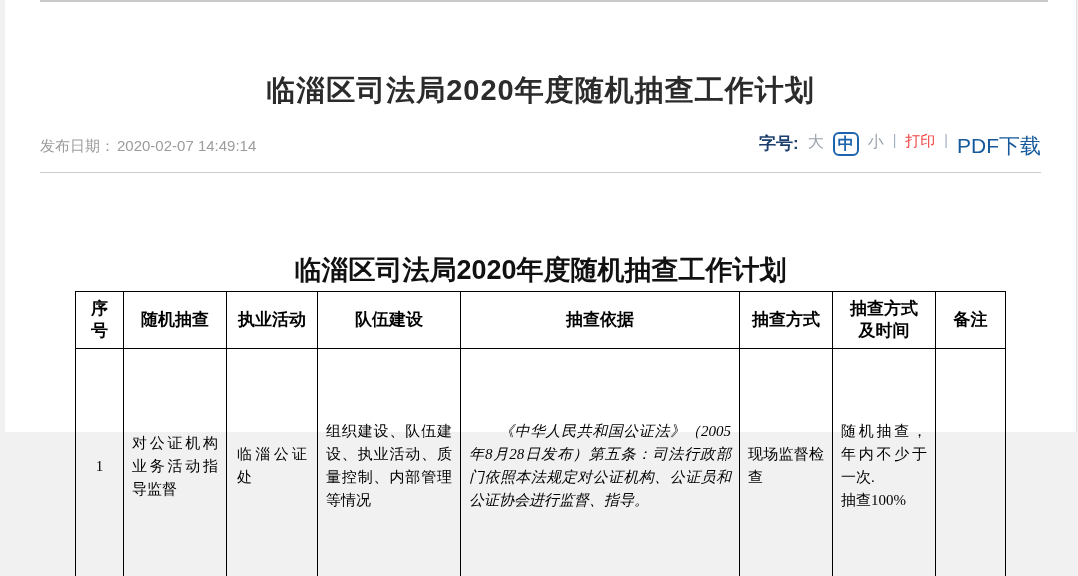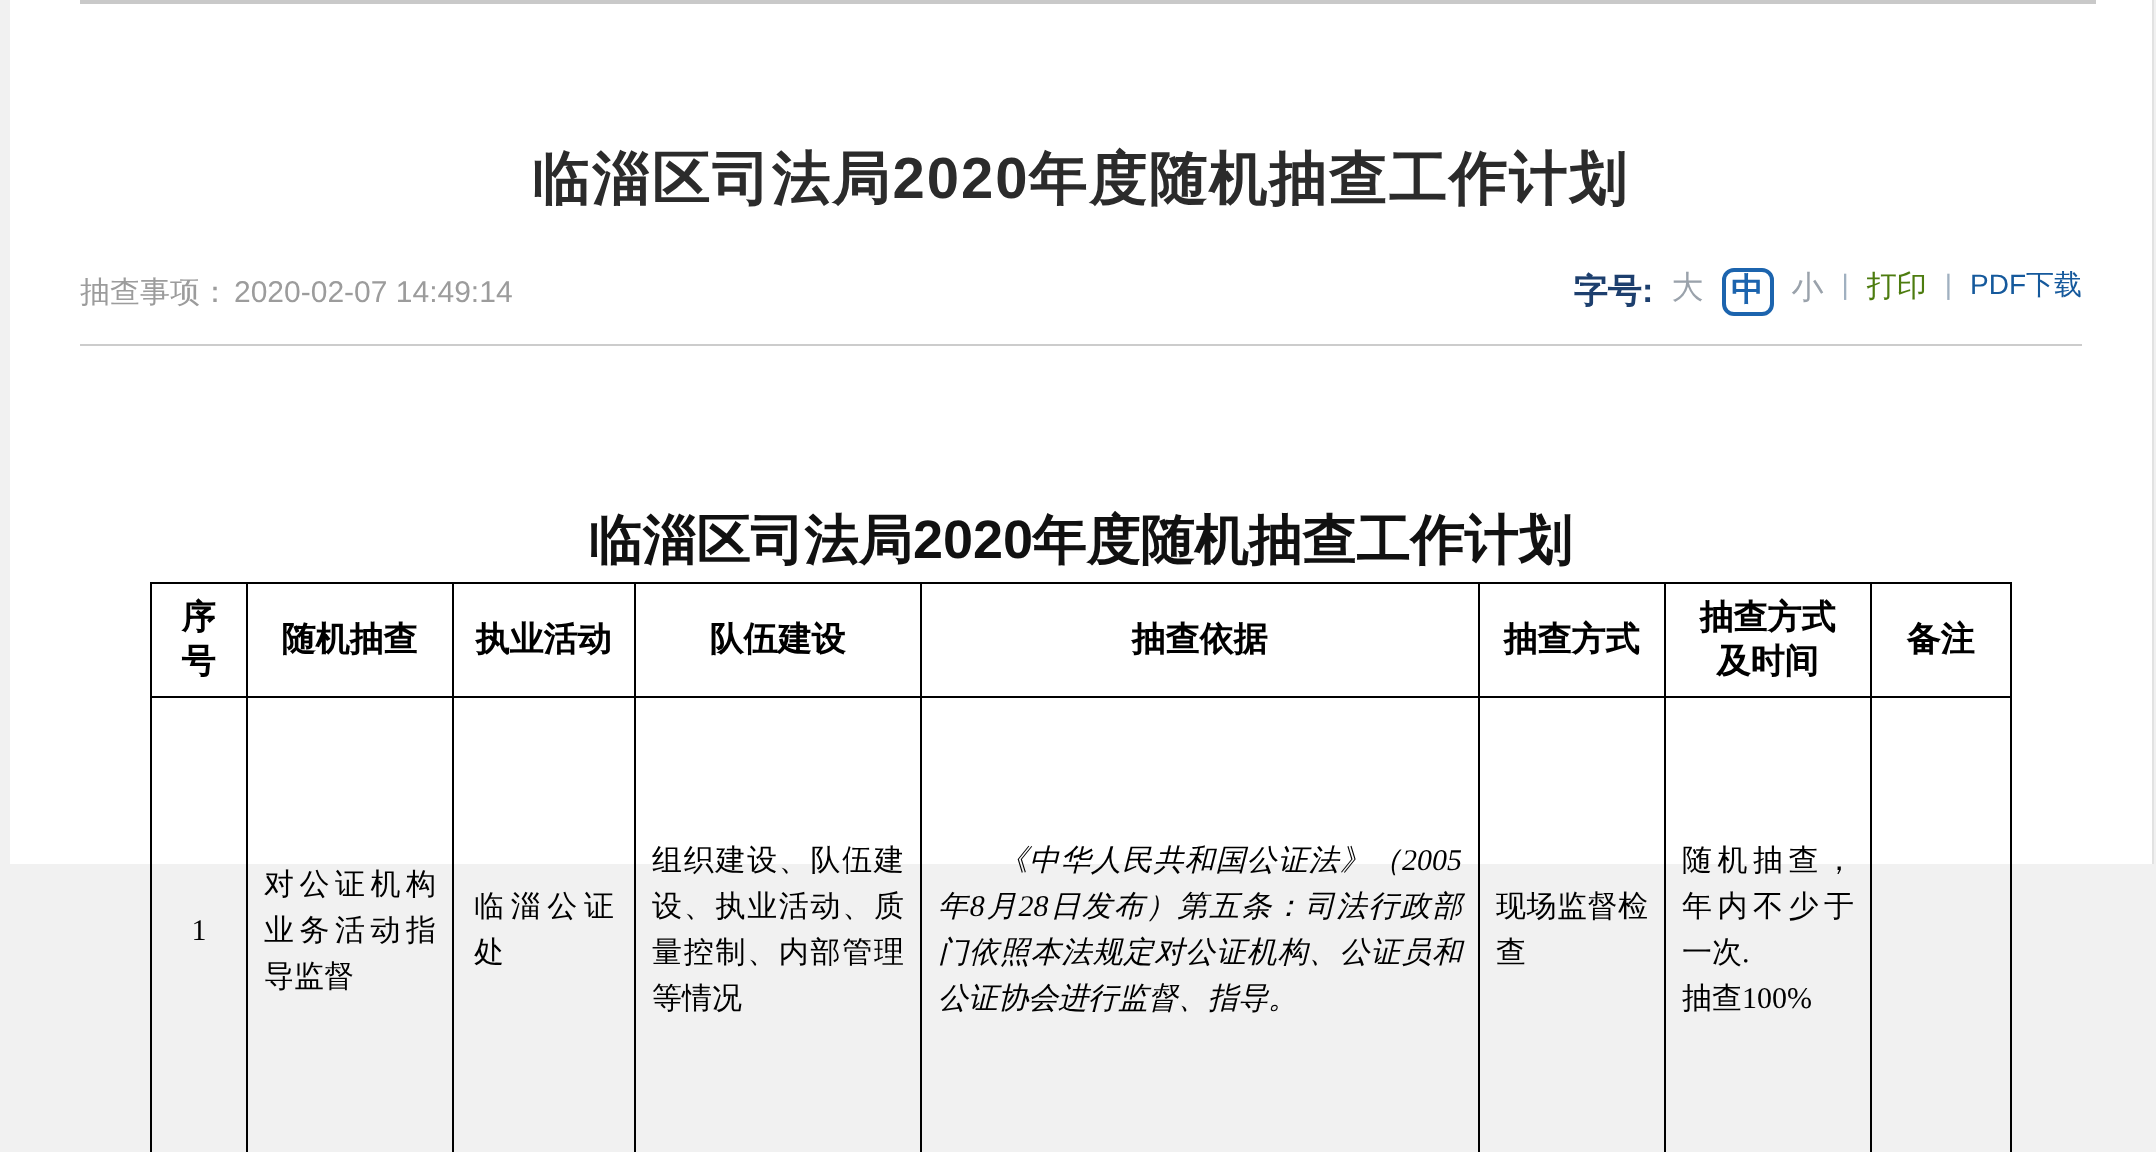--- a/index.html
+++ b/index.html
@@ -44,22 +44,22 @@
   .fs-opt { color: #9aa2ab; cursor: pointer; }
   .fs-opt.selected {
     color: #1c64ae;
     font-weight: bold;
     border: 2px solid #1c64ae;
     border-radius: 6px;
     padding: 0 3px;
     line-height: 20px;
   }
   .sep { color: #a0b0c0; font-size: 14px; }
-  .print-link { color: #4d7c0f; font-size: 15px; cursor: pointer; text-decoration: none; }
-  .pdf-link { color: #15599c; font-size: 14px; cursor: pointer; text-decoration: none; }
+  .print-link { color: #ef4444; font-size: 15px; cursor: pointer; text-decoration: none; }
+  .pdf-link { color: #15599c; font-size: 21px; cursor: pointer; text-decoration: none; }
   .divider {
     margin: 10px 35px 0 35px;
     border-bottom: 1px solid #cccccc;
   }
   .doc-title {
     margin-top: 78px;
     text-align: center;
     font-size: 27px;
     line-height: 38px;
     font-weight: bold;
@@ -103,21 +103,21 @@
 <body>
 
 <div class="page-container">
 
   <div class="top-rule"></div>
 
   <h1 class="page-title">临淄区司法局2020年度随机抽查工作计划</h1>
 
   <div class="meta-row">
     <div class="publish">
-      <span>抽查事项：</span><span class="date">2020-02-07 14:49:14</span>
+      <span>发布日期：</span><span class="date">2020-02-07 14:49:14</span>
     </div>
     <div class="controls">
       <span class="fs-label">字号:</span>
       <span class="fs-opt">大</span>
       <span class="fs-opt selected">中</span>
       <span class="fs-opt">小</span>
       <span class="sep">|</span>
       <a class="print-link">打印</a>
       <span class="sep">|</span>
       <a class="pdf-link">PDF下载</a>

